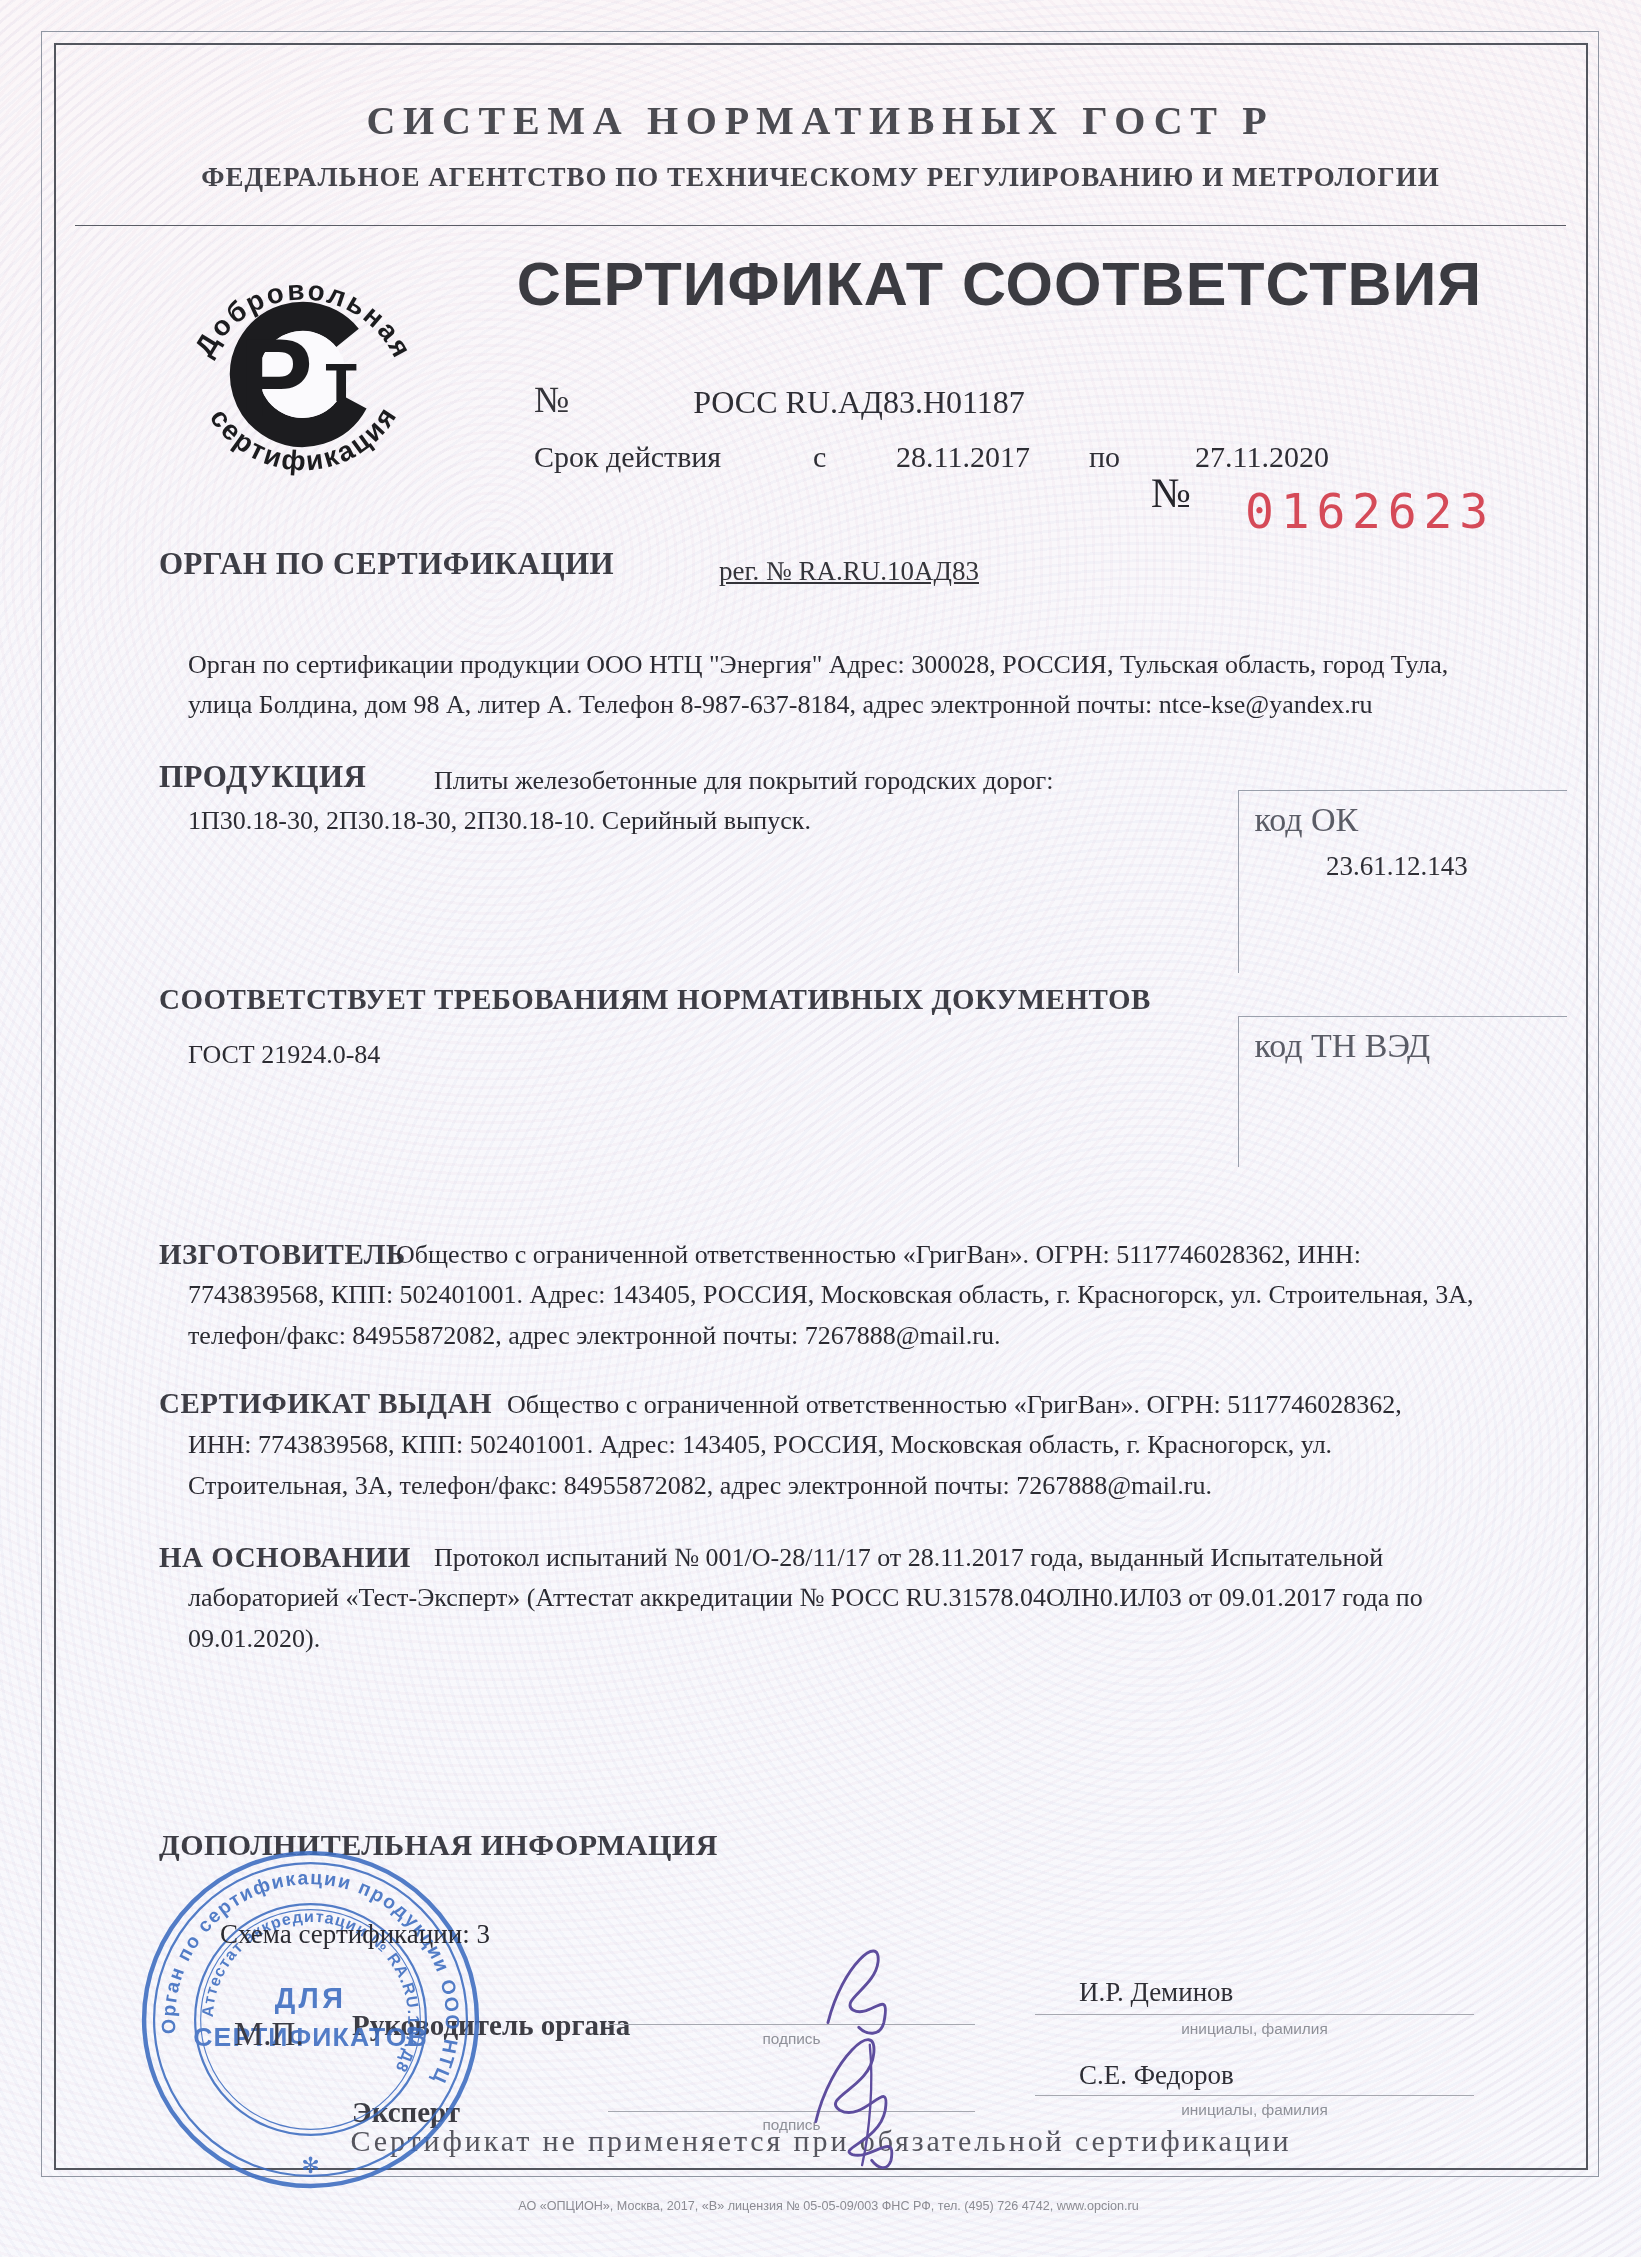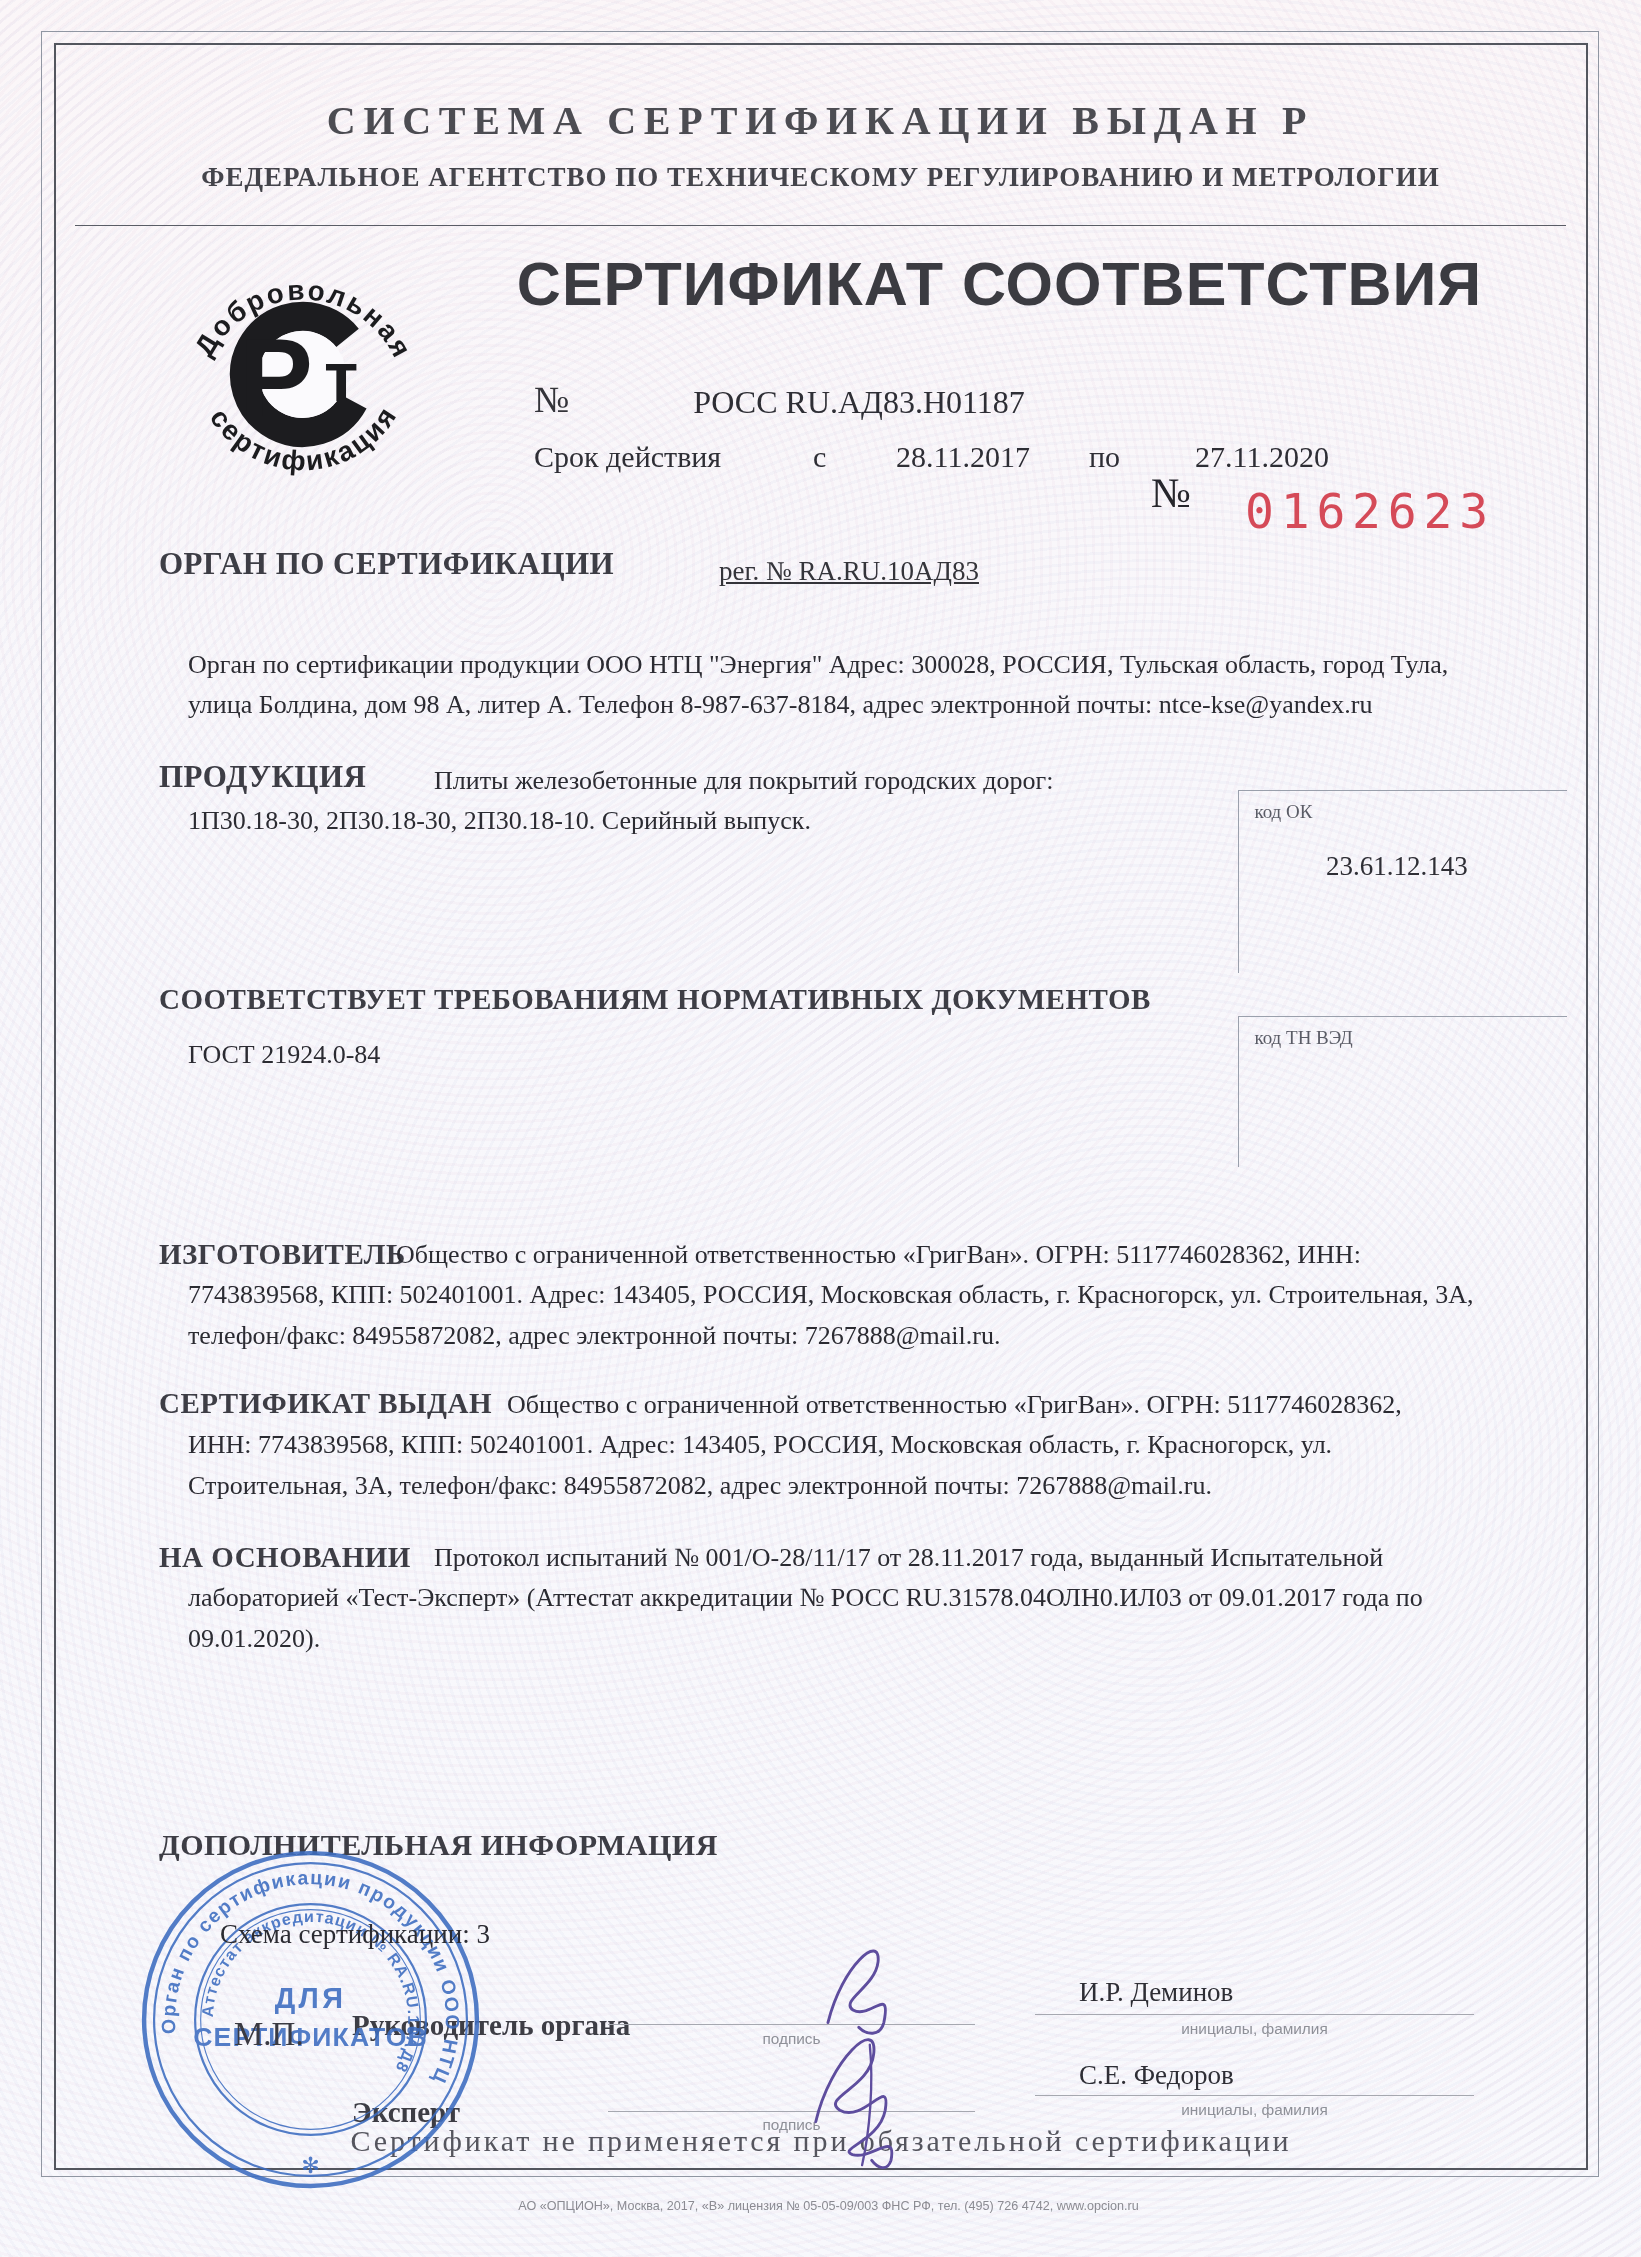--- a/index.html
+++ b/index.html
@@ -24,42 +24,42 @@
   .validity{top:440px;font-size:30px;color:#2e2e35;}
   .v-label{left:534px;} .v-from-l{left:813px;} .v-from{left:852px;margin-left:44px;} .v-to-l{left:1089px;} .v-to:“{}
   .v-to{left:1195px;}
   .blank-no-sign{left:1151px;top:469px;font-size:42px;color:#26262c;}
   .blank-no{left:1212px;top:483px;font-family:"DejaVu Sans Mono",monospace;font-size:48px;letter-spacing:6.8px;color:#d54a58;margin-left:33px;}
   .sec-label{font-size:29px;font-weight:bold;color:#3d3d45;letter-spacing:0.5px;}
   .reg-no{left:719px;top:556px;font-size:27px;color:#34343a;text-decoration:underline;}
   .para{font-size:26px;line-height:1.55;color:#2b2b32;}
   .prelines{white-space:pre-line;}
   .codebox{border-top:1px solid #9aa0ac;border-left:1px solid #9aa0ac;}
-  .codebox .cb-label{position:absolute;left:15.4px;top:9.7px;font-size:19px;color:#5a5c66;}
+  .codebox .cb-label{position:absolute;left:15.4px;top:9.7px;font-size:34px;color:#5a5c66;}
   .codebox .cb-value{position:absolute;left:87px;top:60px;font-size:27px;color:#2e2e35;}
   .sig-role{font-size:29px;font-weight:bold;color:#3d3d45;margin-top:22px;}
   .sig-line{border-top:1px solid #a6a8b0;height:0;}
   .sig-caption{font-family:"Liberation Sans",sans-serif;font-size:15.4px;color:#8e9098;}
   .sig-name{font-size:27px;color:#2e2e35;}
   .mp{left:234px;top:2016px;font-size:33px;color:#3a3a42;z-index:3;}
   .disclaimer{left:97px;top:2124px;width:1448px;text-align:center;font-size:30px;letter-spacing:2.9px;color:#55555e;}
   .footer-print{left:0;top:2199px;width:100%;text-align:center;font-family:"Liberation Sans",sans-serif;font-size:12.6px;color:#8b8b92;padding-left:8px;}
   .stamp-wrap{left:133px;top:1842px;width:355px;height:355px;z-index:1;opacity:0.88;}
   .extra-text{left:220px;top:1919px;font-size:27px;color:#2b2b32;z-index:2;}
   svg text{font-family:"Liberation Sans",sans-serif;}
   .logo-wrap{left:143px;top:239px;width:319px;height:266px;}
 </style>
 </head>
 <body>
 
 <div class="page">
   <div class="frame-outer abs" style="left:41px;top:31px;"></div>
   <div class="frame-inner abs" style="left:54px;top:43px;"></div>
 
-  <div class="abs sys-title">СИСТЕМА СЕРТИФИКАЦИИ ВЫДАН Р</div>
+  <div class="abs sys-title">СИСТЕМА НОРМАТИВНЫХ ГОСТ Р</div>
   <div class="abs agency-title">ФЕДЕРАЛЬНОЕ АГЕНТСТВО ПО ТЕХНИЧЕСКОМУ РЕГУЛИРОВАНИЮ И МЕТРОЛОГИИ</div>
   <div class="abs toprule"></div>
 
   <div class="abs logo-wrap">
     <svg viewBox="0 0 220 220" width="319" height="266">
       <defs>
         <path id="logoTop" d="M 28,116 A 84,84 0 0 1 192,116"></path>
         <path id="logoBottom" d="M 22,120 A 90,90 0 0 0 198,120"></path>
       </defs>
       <text font-size="23" font-weight="bold" fill="#1c1c1f" letter-spacing="2">

